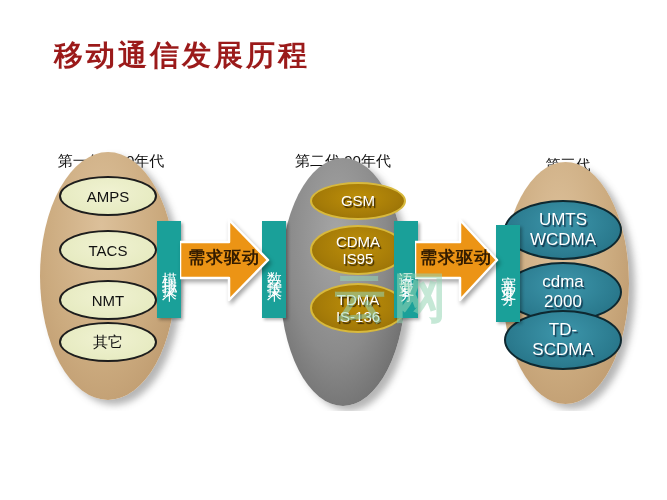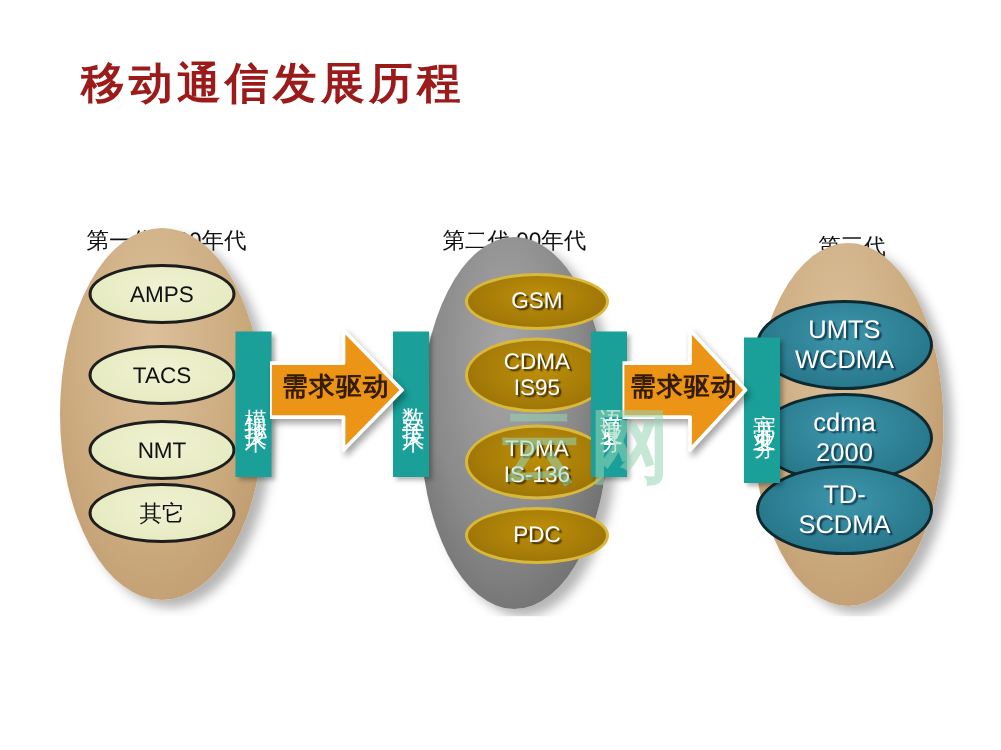--- a/index.html
+++ b/index.html
@@ -112,21 +112,20 @@
     <div class="item pale" style="top:170px;">其它</div>
     <div class="item pale" style="top:128px;">NMT</div>
   </div>
 
   <div class="big-ellipse e2">
     <div class="item gold" style="top:24px; height:38px;">GSM</div>
     <div class="item gold" style="top:67px; height:50px;">CDMA
 IS95</div>
     <div class="item gold" style="top:125px; height:50px;">TDMA
 IS-136</div>
-    <div class="item gold" style="top:180px; height:38px;">PDC</div>
   </div>
 
   <div class="big-ellipse e3">
     <div class="item tealitem" style="top:38px;">UMTS
 WCDMA</div>
     <div class="item tealitem" style="top:100px;">cdma
 2000</div>
     <div class="item tealitem" style="top:148px;">TD-
 SCDMA</div>
   </div>

